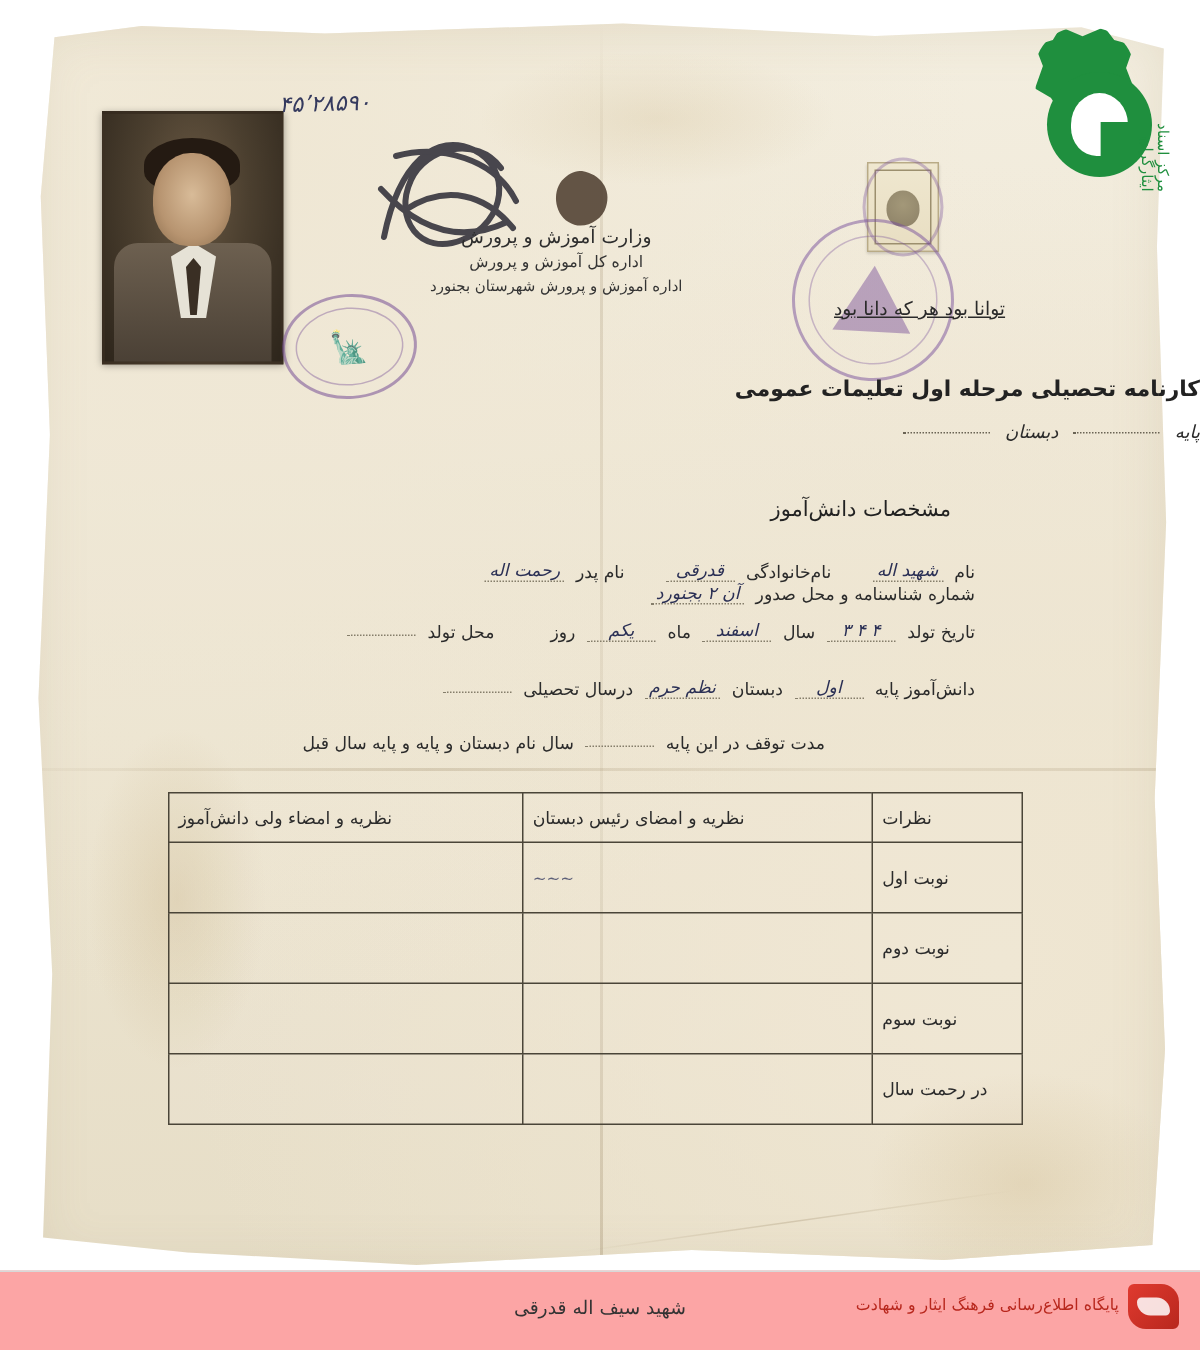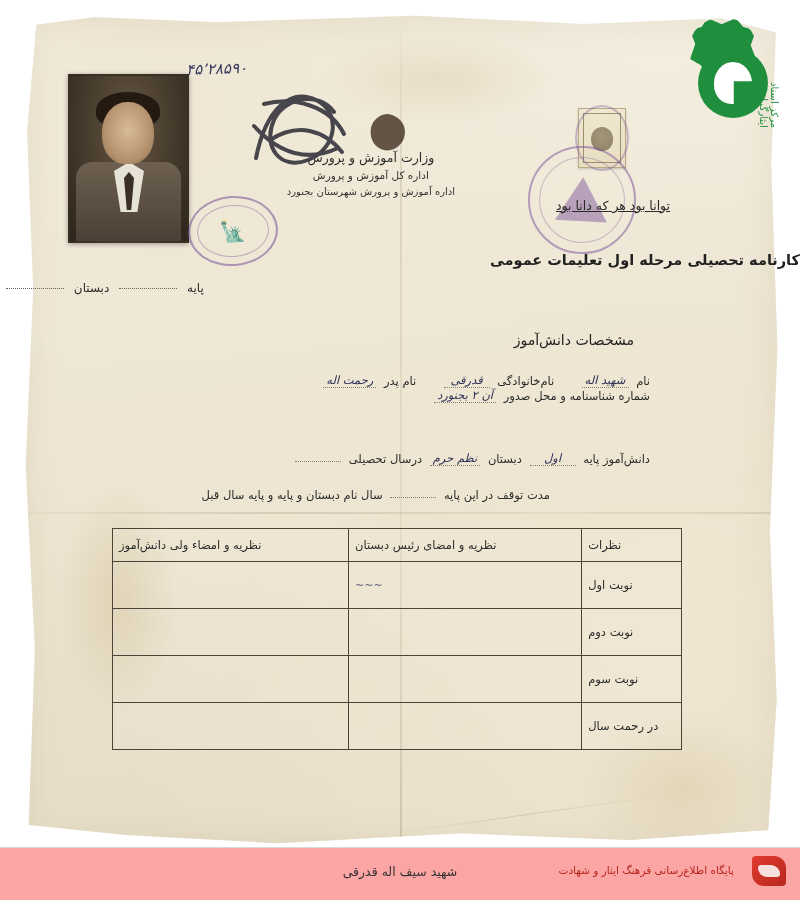--- a/index.html
+++ b/index.html
@@ -247,23 +247,24 @@
     position: absolute;
     left: 0; right: 0; top: 252px;
     text-align: right;
     font-size: 14.5px;
     font-weight: bold;
     color: #222;
   }
   #doc-subline {
     position: absolute;
     left: 0; right: 0; top: 281px;
-    text-align: left;
+    text-align: right;
     font-size: 12px;
     color: #2b2b2b;
+    font-style: italic;
   }
   #doc-subline .dots {
     display: inline-block;
     border-bottom: 1px dotted #6b6455;
     width: 58px;
     margin: 0 6px;
     transform: translateY(-3px);
   }
 
   
@@ -348,21 +349,21 @@
     left: 0; right: 0; top: 16px;
     text-align: center;
     font-size: 12.5px;
     color: #333;
   }
   #bottom-right-logo {
     position: absolute;
     right: 14px; top: 8px;
     display: flex;
     align-items: center;
-    gap: 18px;
+    gap: 6px;
     direction: rtl;
     justify-content: center;
   }
   #bottom-right-logo .logo-mark {
     width: 34px; height: 30px;
     background: linear-gradient(135deg, #e03a2f 0%, #b8271d 100%);
     border-radius: 4px 12px 4px 12px;
     position: relative;
   }
   #bottom-right-logo .logo-mark::after {
@@ -516,20 +517,36 @@
       <span class="lbl">نام پدر</span>
       <span class="val hw">رحمت اله</span>
     </span>
     <span class="gap-md"></span>
     <span class="fld">
       <span class="lbl">شماره شناسنامه و محل صدور</span>
       <span class="val hw">آن ۲ بجنورد</span>
     </span>
   </div>
 
+  <div class="form-row frow-2">
+    <span class="fld">
+      <span class="lbl">تاریخ تولد</span>
+      <span class="val hw">۴ ۴ ۳</span>
+      <span class="lbl">سال</span>
+      <span class="val hw">اسفند</span>
+      <span class="lbl">ماه</span>
+      <span class="val hw">یکم</span>
+      <span class="lbl">روز</span>
+    </span>
+    <span class="gap-lg"></span>
+    <span class="fld">
+      <span class="lbl">محل تولد</span>
+      <span class="val hw"></span>
+    </span>
+  </div>
 
   <div class="form-row frow-3">
     <span class="fld">
       <span class="lbl">دانش‌آموز پایه</span>
       <span class="val hw">اول</span>
       <span class="lbl">دبستان</span>
       <span class="val hw">نظم حرم</span>
       <span class="lbl">درسال تحصیلی</span>
       <span class="val hw"></span>
     </span>

